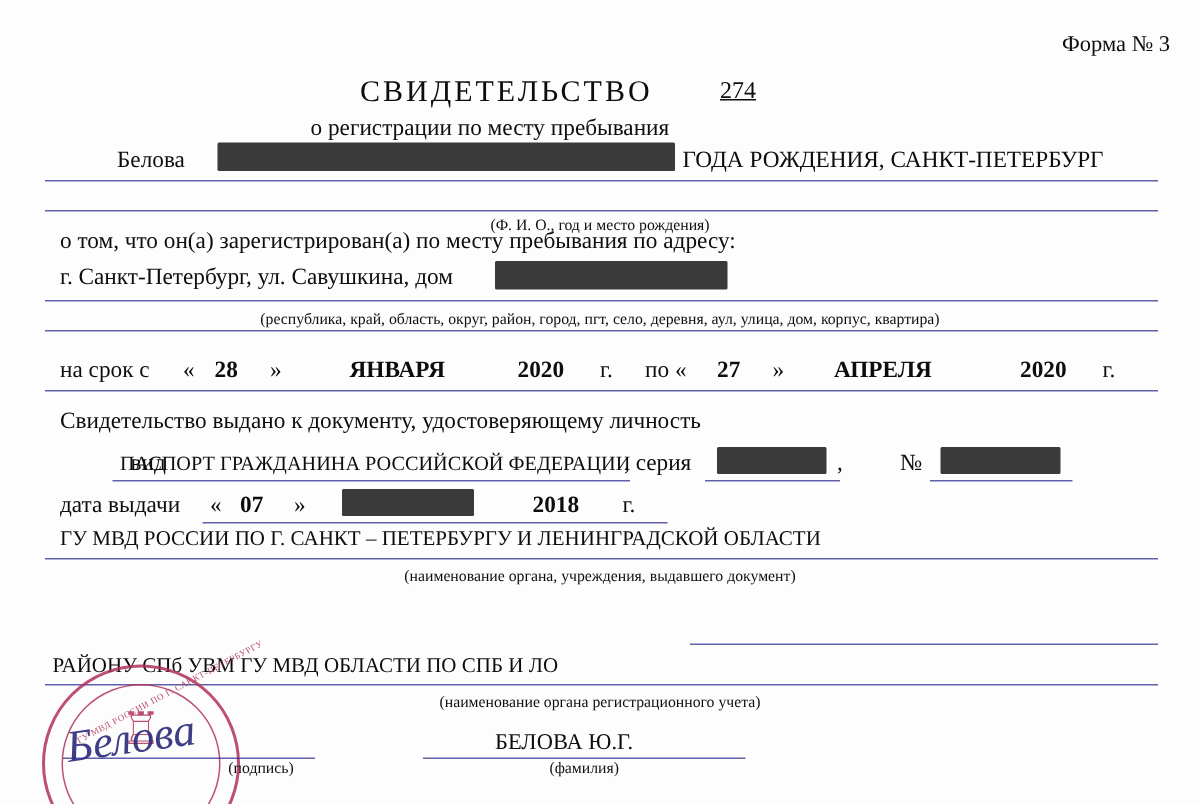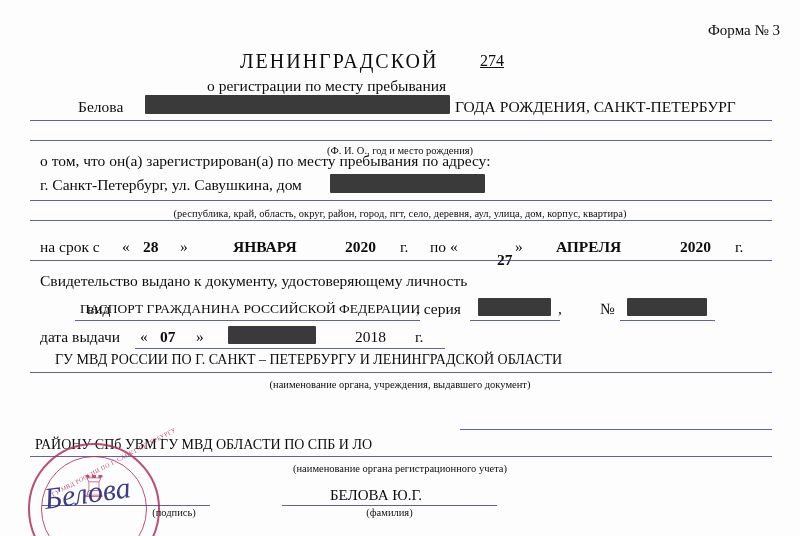--- a/index.html
+++ b/index.html
@@ -102,21 +102,21 @@
     opacity: .9;
   }
 </style>
 </head>
 <body>
 
 <div id="doc">
 
   <div class="abs form-no">Форма № 3</div>
 
-  <div class="abs title">ЛЕНИНГРАДСКОЙ</div>
+  <div class="abs title">СВИДЕТЕЛЬСТВО</div>
   <div class="abs title-num">274</div>
   <div class="abs subtitle">о регистрации по месту пребывания</div>
 
   <div class="abs lbl" style="top:98px; left:78px;">Белова</div>
   <span class="redact abs" style="top:95px; left:145px; width:305px; height:19px;"></span>
   <div class="abs lbl" style="top:98px; left:455px;">ГОДА РОЖДЕНИЯ, САНКТ-ПЕТЕРБУРГ</div>
   <div class="rule" style="top:120px; left:30px; width:742px;"></div>
 
   <div class="rule" style="top:140px; left:30px; width:742px;"></div>
   <div class="caption-wrap" style="top:140px;">
@@ -133,21 +133,21 @@
   <div class="rule" style="top:220px; left:30px; width:742px;"></div>
 
   <div class="abs lbl" style="top:238px; left:40px;">на срок с</div>
   <div class="abs lbl" style="top:238px; left:122px;">«</div>
   <div class="abs lbl" style="top:238px; left:143px; font-weight:bold;">28</div>
   <div class="abs lbl" style="top:238px; left:180px;">»</div>
   <div class="abs lbl" style="top:238px; left:222px; font-weight:bold;margin-left:11px;">ЯНВАРЯ</div>
   <div class="abs lbl" style="top:238px; left:345px; font-weight:bold;">2020</div>
   <div class="abs lbl" style="top:238px; left:400px;">г.</div>
   <div class="abs lbl" style="top:238px; left:430px;">по «</div>
-  <div class="abs lbl" style="top:251px; left:478px; font-weight:bold;margin-left:19px;">27</div>
+  <div class="abs lbl" style="top:238px; left:478px; font-weight:bold;">27</div>
   <div class="abs lbl" style="top:238px; left:515px;">»</div>
   <div class="abs lbl" style="top:238px; left:556px; font-weight:bold;">АПРЕЛЯ</div>
   <div class="abs lbl" style="top:238px; left:680px; font-weight:bold;">2020</div>
   <div class="abs lbl" style="top:238px; left:735px;">г.</div>
   <div class="rule" style="top:260px; left:30px; width:742px;"></div>
 
   <div class="abs lbl" style="top:272px; left:40px;">Свидетельство выдано к документу, удостоверяющему личность</div>
 
   <div class="abs lbl" style="top:300px; left:40px;margin-left:47px;">вид</div>
   <div class="abs" style="top:301px; left:80px; font-size:13.5px;">ПАСПОРТ ГРАЖДАНИНА РОССИЙСКОЙ ФЕДЕРАЦИИ</div>
@@ -158,25 +158,25 @@
   <span class="redact abs" style="top:298px; left:627px; width:80px; height:18px;"></span>
   <div class="rule" style="top:320px; left:75px; width:345px;"></div>
   <div class="rule" style="top:320px; left:470px; width:90px;"></div>
   <div class="rule" style="top:320px; left:620px; width:95px;"></div>
 
   <div class="abs lbl" style="top:328px; left:40px;">дата выдачи</div>
   <div class="abs lbl" style="top:328px; left:140px;">«</div>
   <div class="abs lbl" style="top:328px; left:160px; font-weight:bold;">07</div>
   <div class="abs lbl" style="top:328px; left:196px;">»</div>
   <span class="redact abs" style="top:326px; left:228px; width:88px; height:18px;"></span>
-  <div class="abs lbl" style="top:328px; left:355px; font-weight:normal;">2018</div>
+  <div class="abs lbl" style="top:328px; left:355px; font-weight:bold;">2018</div>
   <div class="abs lbl" style="top:328px; left:415px;">г.</div>
   <div class="rule" style="top:348px; left:135px; width:310px;"></div>
 
-  <div class="abs" style="top:352px; left:40px; font-size:14px;margin-left:15px;">ГУ  МВД  РОССИИ  ПО  Г. САНКТ – ПЕТЕРБУРГУ  И  ЛЕНИНГРАДСКОЙ ОБЛАСТИ</div>
+  <div class="abs" style="top:352px; left:40px; font-size:14px;">ГУ  МВД  РОССИИ  ПО  Г. САНКТ – ПЕТЕРБУРГУ  И  ЛЕНИНГРАДСКОЙ ОБЛАСТИ</div>
   <div class="rule" style="top:372px; left:30px; width:742px;"></div>
   <div class="caption-wrap" style="top:374px;">
     <span>(наименование органа, учреждения, выдавшего документ)</span>
   </div>
 
   <div class="rule" style="top:429px; left:460px; width:312px;"></div>
   <div class="abs" style="top:437px; left:35px; font-size:14px;">РАЙОНУ СПб УВМ  ГУ  МВД  ОБЛАСТИ  ПО  СПБ  И  ЛО</div>
   <div class="rule" style="top:456px; left:30px; width:742px;"></div>
   <div class="caption-wrap" style="top:458px;">
     <span>(наименование органа регистрационного учета)</span>

